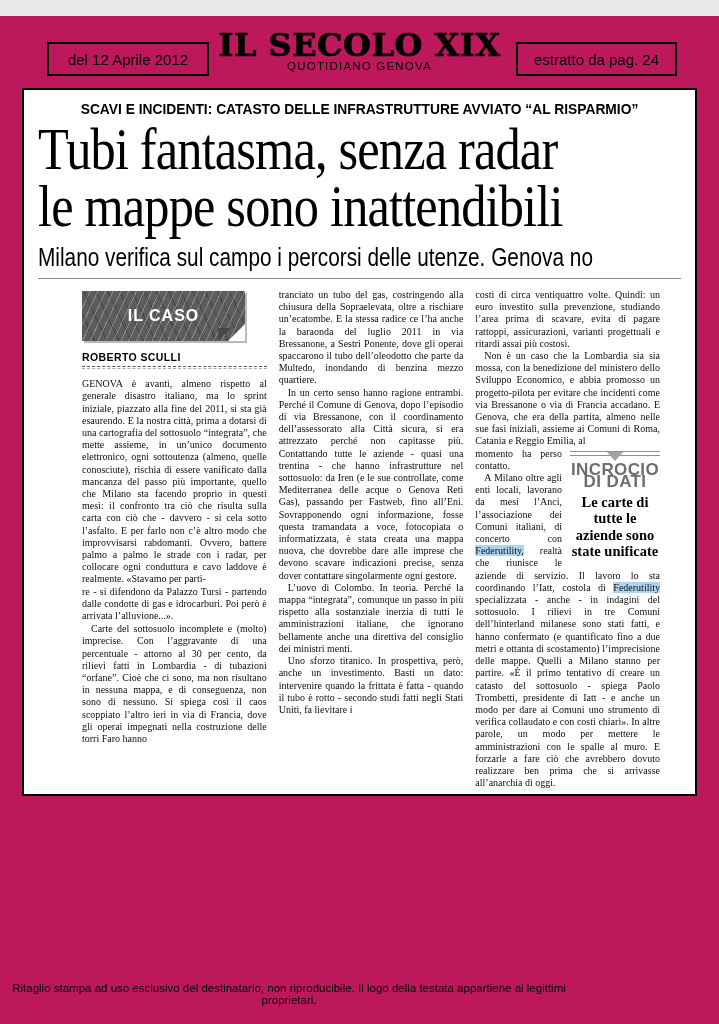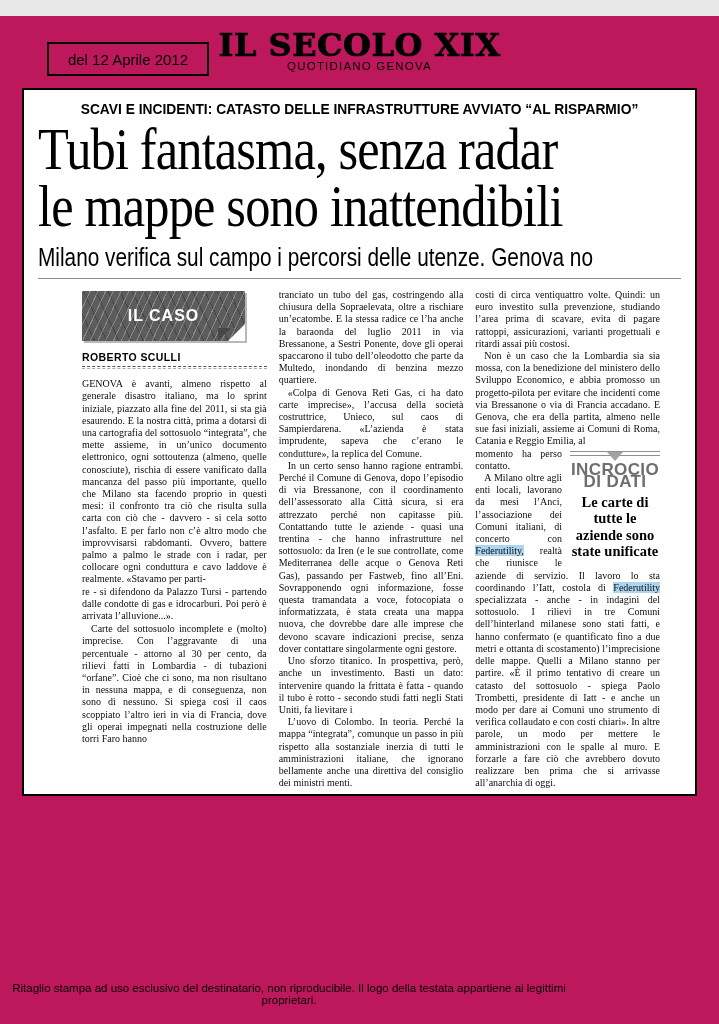--- a/index.html
+++ b/index.html
@@ -106,20 +106,23 @@
 <div class="page">
 
   <div class="clip-header">
     <div class="hdr-box date-box">
       <span>del 12 Aprile 2012</span>
     </div>
     <div class="masthead">
       <div class="masthead-title">IL SECOLO XIX</div>
       <div class="masthead-sub">QUOTIDIANO GENOVA</div>
     </div>
+    <div class="hdr-box page-box">
+      <span>estratto da pag. 24</span>
+    </div>
   </div>
 
   <div class="main-box">
     <div class="kicker">SCAVI E INCIDENTI: CATASTO DELLE INFRASTRUTTURE AVVIATO “AL RISPARMIO”</div>
 
     <h1 class="headline">
       <span class="hl-line">Tubi fantasma, senza radar</span>
       <span class="hl-line">le mappe sono inattendibili</span>
     </h1>
 
@@ -136,24 +139,23 @@
         </div>
         <div class="byline">ROBERTO SCULLI</div>
         <div class="byline-rule"></div>
         <p>GENOVA è avanti, almeno rispetto al generale disastro italiano, ma lo sprint iniziale, piazzato alla fine del 2011, si sta già esaurendo. E la nostra città, prima a dotarsi di una cartografia del sottosuolo “integrata”, che mette assieme, in un’unico documento elettronico, ogni sottoutenza (almeno, quelle conosciute), rischia di essere vanificato dalla mancanza del passo più importante, quello che Milano sta facendo proprio in questi mesi: il confronto tra ciò che risulta sulla carta con ciò che - davvero - si cela sotto l’asfalto. E per farlo non c’è altro modo che improvvisarsi rabdomanti. Ovvero, battere palmo a palmo le strade con i radar, per collocare ogni conduttura e cavo laddove è realmente. «Stavamo per parti-</p>
         <p>re - si difendono da Palazzo Tursi - partendo dalle condotte di gas e idrocarburi. Poi però è arrivata l’alluvione...».</p>
         <p class="ind gap">Carte del sottosuolo incomplete e (molto) imprecise. Con l’aggravante di una percentuale - attorno al 30 per cento, da rilievi fatti in Lombardia - di tubazioni “orfane”. Cioè che ci sono, ma non risultano in nessuna mappa, e di conseguenza, non sono di nessuno. Si spiega così il caos scoppiato l’altro ieri in via di Francia, dove gli operai impegnati nella costruzione delle torri Faro hanno</p>
       </div>
 
       <div class="col">
         <p>tranciato un tubo del gas, costringendo alla chiusura della Sopraelevata, oltre a rischiare un’ecatombe. E la stessa radice ce l’ha anche la baraonda del luglio 2011 in via Bressanone, a Sestri Ponente, dove gli operai spaccarono il tubo dell’oleodotto che parte da Multedo, inondando di benzina mezzo quartiere.</p>
-        <p class="ind">«Colpa di Genova Reti Gas, ci ha dato carte imprecise», l’accusa della società costruttrice, Unieco, sul caos di Sampierdarena. «L’azienda è stata imprudente, sapeva che c’erano le condutture», la replica del Comune.</p>
         <p class="ind">In un certo senso hanno ragione entrambi. Perché il Comune di Genova, dopo l’episodio di via Bressanone, con il coordinamento dell’assessorato alla Città sicura, si era attrezzato perché non capitasse più. Contattando tutte le aziende - quasi una trentina - che hanno infrastrutture nel sottosuolo: da Iren (e le sue controllate, come Mediterranea delle acque o Genova Reti Gas), passando per Fastweb, fino all’Eni. Sovrapponendo ogni informazione, fosse questa tramandata a voce, fotocopiata o informatizzata, è stata creata una mappa nuova, che dovrebbe dare alle imprese che devono scavare indicazioni precise, senza dover contattare singolarmente ogni gestore.</p>
+        <p class="ind">L’uovo di Colombo. In teoria. Perché la mappa “integrata”, comunque un passo in più rispetto alla sostanziale inerzia di tutti le amministrazioni italiane, che ignorano bellamente anche una direttiva del consiglio dei ministri menti.</p>
         <p class="ind">Uno sforzo titanico. In prospettiva, però, anche un investimento. Basti un dato: intervenire quando la frittata è fatta - quando il tubo è rotto - secondo studi fatti negli Stati Uniti, fa lievitare i</p>
-        <p class="ind">L’uovo di Colombo. In teoria. Perché la mappa “integrata”, comunque un passo in più rispetto alla sostanziale inerzia di tutti le amministrazioni italiane, che ignorano bellamente anche una direttiva del consiglio dei ministri menti.</p>
       </div>
 
       <div class="col">
         <p>costi di circa ventiquattro volte. Quindi: un euro investito sulla prevenzione, studiando l’area prima di scavare, evita di pagare rattoppi, assicurazioni, varianti progettuali e ritardi assai più costosi.</p>
         <p class="ind">Non è un caso che la Lombardia sia sia mossa, con la benedizione del ministero dello Sviluppo Economico, e abbia promosso un progetto-pilota per evitare che incidenti come via Bressanone o via di Francia accadano. E Genova, che era della partita, almeno nelle sue fasi iniziali, assieme ai Comuni di Roma, Catania e Reggio Emilia, al</p>
         <div class="sidebar sb-right">
           <div class="mini-marker">
             <div class="tri"></div>
           </div>
           <div class="sb-kicker">INCROCIO DI DATI</div>

